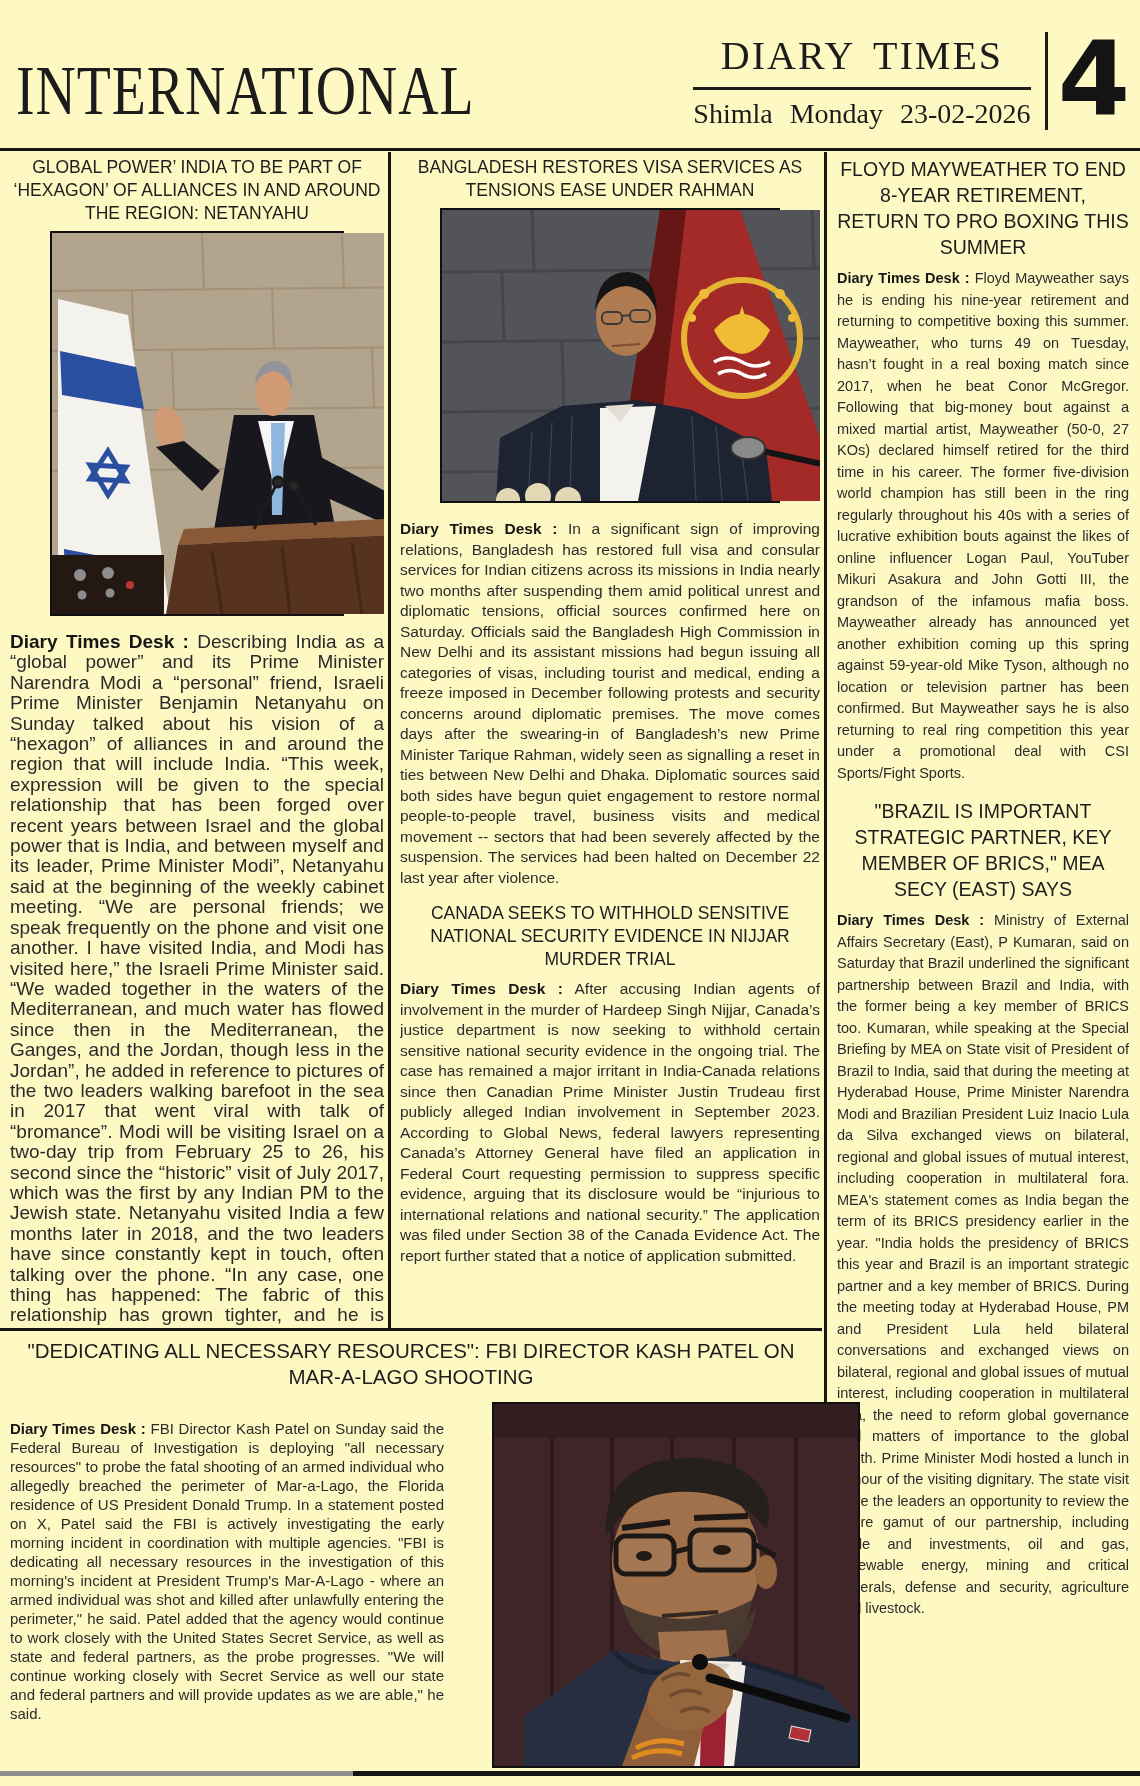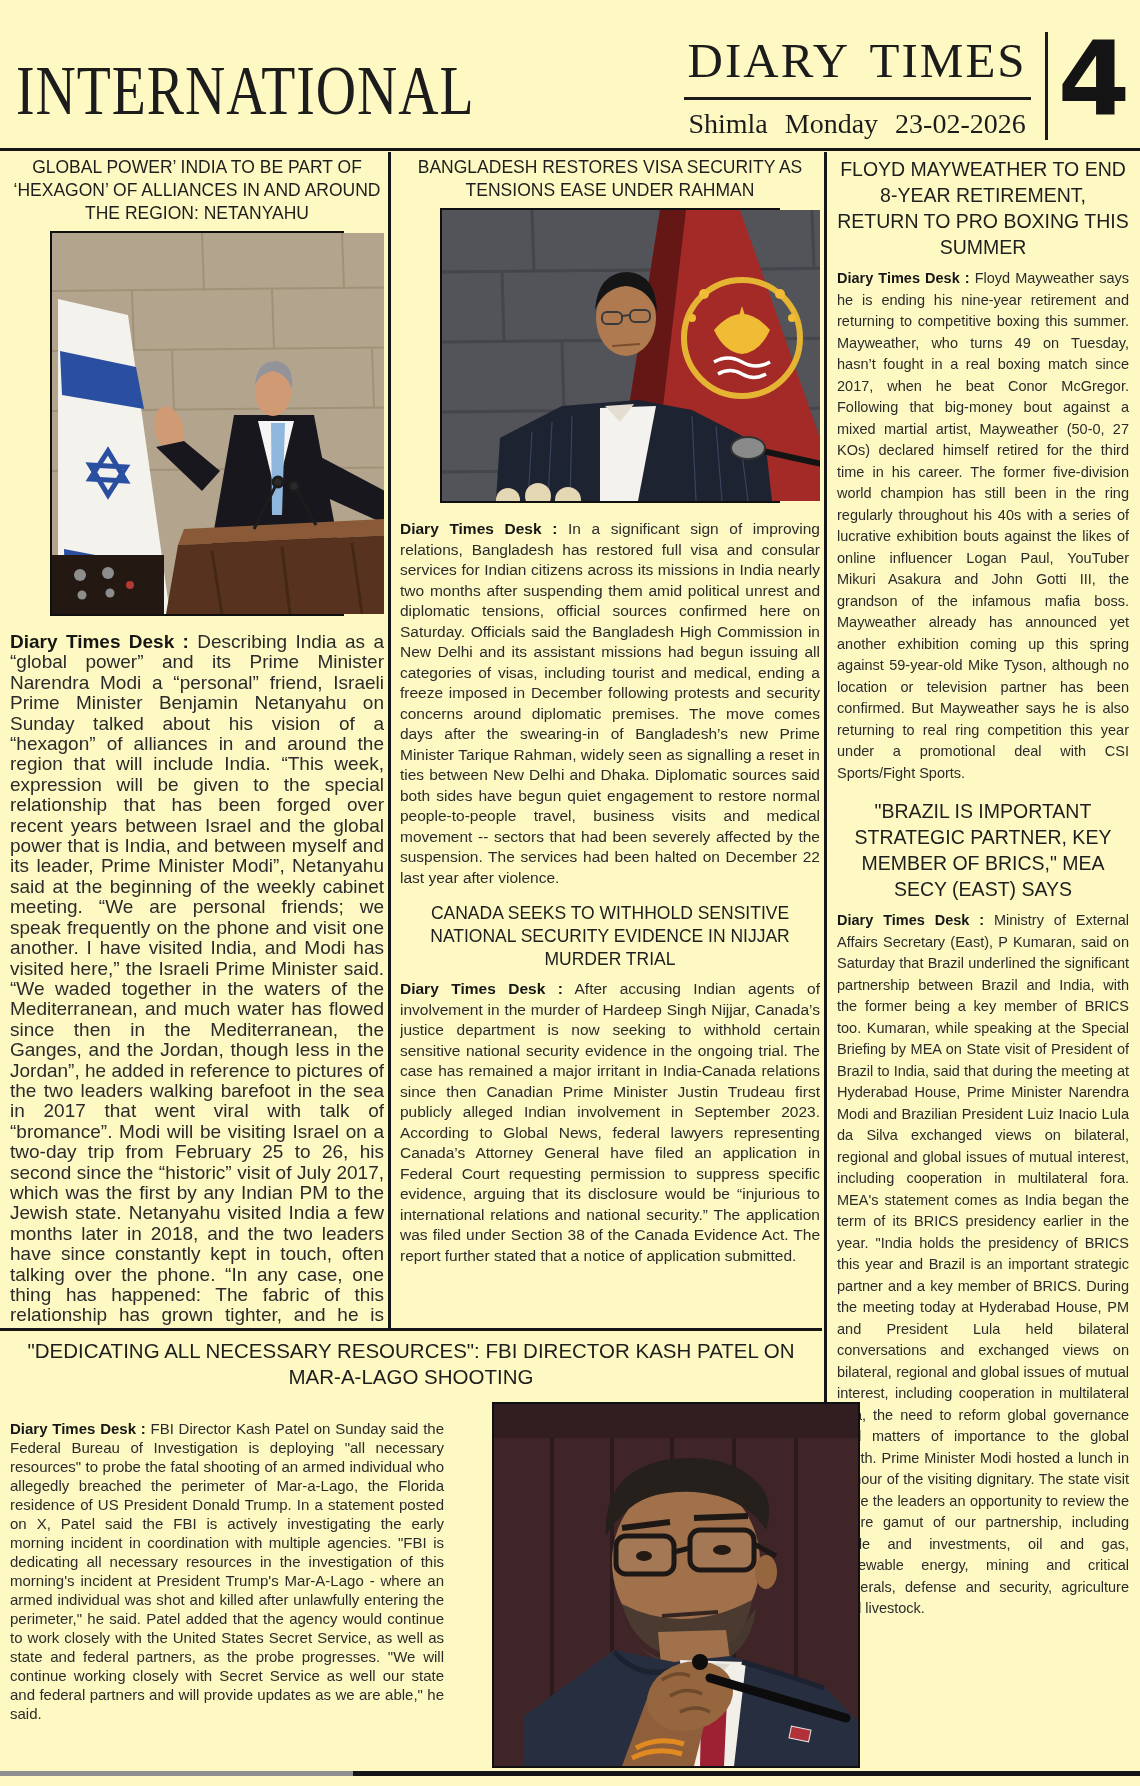--- a/index.html
+++ b/index.html
@@ -5,21 +5,21 @@
   html,body{margin:0;padding:0;background:#888;}
   .page{position:relative;width:1140px;height:1786px;margin:0 auto;background:#fef9c3;
         font-family:"Liberation Sans",sans-serif;color:#2b2b2b;overflow:hidden;}
 
   
   .section-title{position:absolute;left:16px;top:50px;font-family:"Liberation Serif",serif;
         font-size:60px;color:#1c1c1c;letter-spacing:1px;transform:scale(.93,1.18);
         transform-origin:left top;white-space:nowrap;font-weight:normal;}
   .mast-block{position:absolute;right:10px;top:32px;display:flex;align-items:stretch;}
   .mast-col{text-align:center;padding-right:14px;}
-  .mast-title{font-family:"Liberation Serif",serif;font-size:49px;color:#1c1c1c;
+  .mast-title{font-family:"Liberation Serif",serif;font-size:40px;color:#1c1c1c;
         letter-spacing:2px;word-spacing:8px;white-space:nowrap;padding:0 4px 8px 4px;
         border-bottom:3px solid #1c1c1c;}
   .mast-date{font-family:"Liberation Serif",serif;font-size:28px;color:#1c1c1c;
         word-spacing:10px;margin-top:8px;white-space:nowrap;}
   .mast-vrule{width:3px;background:#1c1c1c;}
   .page-num{font-family:"DejaVu Sans",sans-serif;font-weight:bold;font-size:104px;
         line-height:.92;color:#141414;padding-left:10px;}
 
   .header-rule{position:absolute;left:0;top:148px;width:1140px;height:3px;background:#161616;}
   .vdiv1{position:absolute;left:388px;top:152px;width:3px;height:1176px;background:#161616;}
@@ -138,21 +138,21 @@
       </svg>
     </figure>
 
     <p class="body-text bt-1">
       <strong class="byline">Diary Times Desk :</strong>
       <span>Describing India as a “global power” and its Prime Minister Narendra Modi a “personal” friend, Israeli Prime Minister Benjamin Netanyahu on Sunday talked about his vision of a “hexagon” of alliances in and around the region that will include India. “This week, expression will be given to the special relationship that has been forged over recent years between Israel and the global power that is India, and between myself and its leader, Prime Minister Modi”, Netanyahu said at the beginning of the weekly cabinet meeting. “We are personal friends; we speak frequently on the phone and visit one another. I have visited India, and Modi has visited here,” the Israeli Prime Minister said. “We waded together in the waters of the Mediterranean, and much water has flowed since then in the Mediterranean, the Ganges, and the Jordan, though less in the Jordan”, he added in reference to pictures of the two leaders walking barefoot in the sea in 2017 that went viral with talk of “bromance”. Modi will be visiting Israel on a two-day trip from February 25 to 26, his second since the “historic” visit of July 2017, which was the first by any Indian PM to the Jewish state. Netanyahu visited India a few months later in 2018, and the two leaders have since constantly kept in touch, often talking over the phone. “In any case, one thing has happened: The fabric of this relationship has grown tighter, and he is coming here so we can tighten it further through a series of decisions related to strengthening cooperation between our governments.</span>
     </p>
   </section>
 
   <section class="col" id="col2">
-    <h2 class="hl hl-s">BANGLADESH RESTORES VISA SECURITY AS TENSIONS EASE UNDER RAHMAN</h2>
+    <h2 class="hl hl-s">BANGLADESH RESTORES VISA SERVICES AS TENSIONS EASE UNDER RAHMAN</h2>
 
     <figure class="photo" role="img" aria-label="Bangladesh Prime Minister Tarique Rahman in a pinstripe suit speaks at a microphone in front of a red flag bearing a golden emblem">
       <svg width="416" height="291" viewBox="0 0 416 291" xmlns="http://www.w3.org/2000/svg">
         <rect width="416" height="291" fill="#53535a"></rect>
         <g stroke="#45454c" stroke-width="3">
           <line x1="0" y1="62" x2="416" y2="58"></line>
             <line x1="0" y1="132" x2="416" y2="128"></line>
           <line x1="0" y1="202" x2="416" y2="198"></line>
             <line x1="0" y1="262" x2="416" y2="258"></line>
           <line x1="90" y1="0" x2="92" y2="62"></line>

